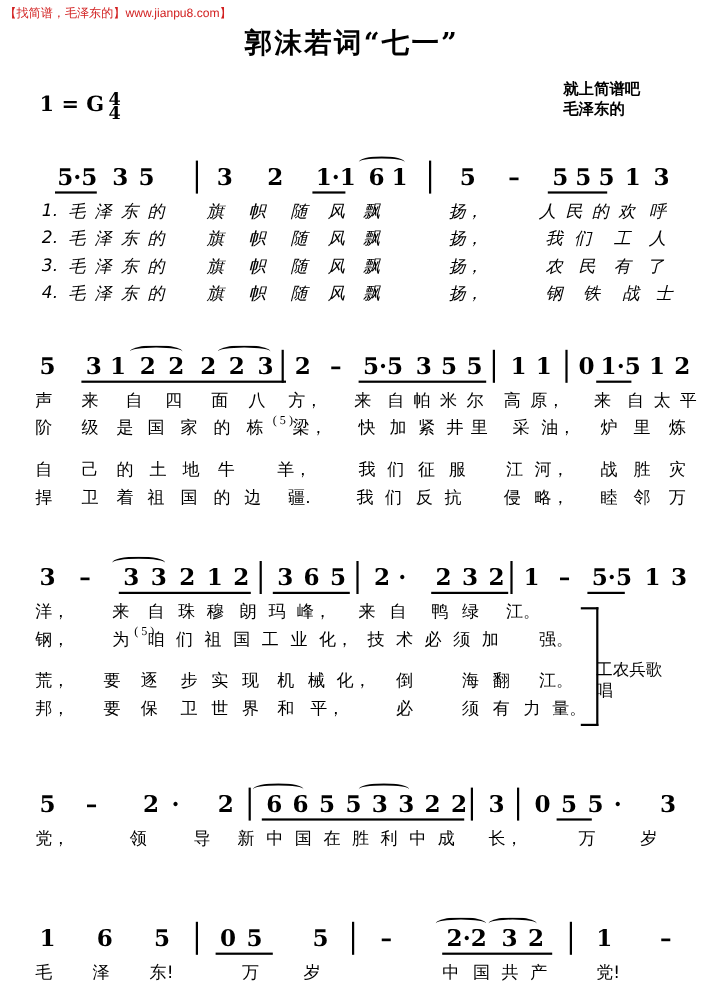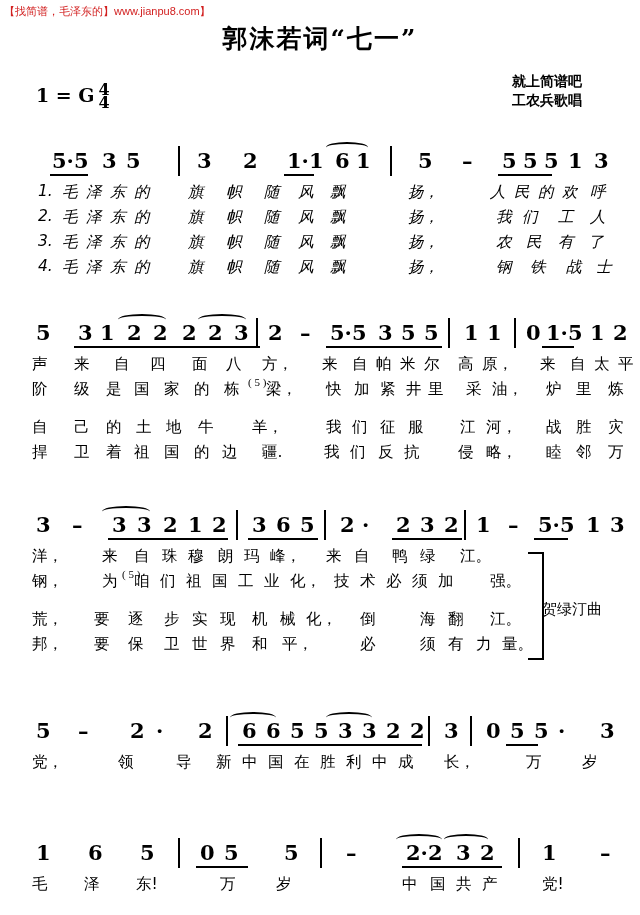--- a/index.html
+++ b/index.html
@@ -127,21 +127,21 @@
 </style>
 </head>
 <body>
 
 <div class="watermark">【找简谱，毛泽东的】www.jianpu8.com】</div>
 
 <div class="title">郭沫若词“七一”</div>
 
 <div class="credits">
   <div>就上简谱吧</div>
-  <div>工农兵歌唱</div>
+  <div>毛泽东的</div>
 </div>
 
 <div class="keysig">
   <span>1 = G</span>
   <span class="frac">
     <span class="num">4</span>
     <span class="den">4</span>
   </span>
 </div>
 
@@ -432,21 +432,21 @@
       <span class="w" style="left: 162px;">世</span>
       <span class="w" style="left: 190px;">界</span>
       <span class="w" style="left: 222px;">和</span>
       <span class="w" style="left: 252px;">平，</span>
       <span class="w" style="left: 330px;">必</span>
       <span class="w" style="left: 390px;">须</span>
       <span class="w" style="left: 418px;">有</span>
       <span class="w" style="left: 446px;">力</span>
       <span class="w" style="left: 472px;">量。</span>
     </div>
-<div style="position: absolute; left: 512px; top: 88px; font-size: 15px; font-family: &quot;DejaVu Sans&quot;, sans-serif;">贺绿汀曲</div>
+<div style="position: absolute; left: 512px; top: 88px; font-size: 15px; font-family: &quot;DejaVu Sans&quot;, sans-serif;">工农兵歌唱</div>
     <div class="bracket" style="left: 498px; top: 40px; height: 104px; border-color: rgb(0, 0, 0);"></div>
     <div class="smallnote" style="position: absolute; left: 92px; top: 56px; font-size: 11px;">( 5 )</div>
     <div class="tie" style="left: 72px; top: -6px; width: 48px;"></div>
     <div class="underline1" style="left: 78px; top: 26px; width: 120px;"></div>
     <div class="underline1" style="left: 218px; top: 26px; width: 70px;"></div>
     <div class="underline1" style="left: 362px; top: 26px; width: 70px;"></div>
     <div class="underline1" style="left: 504px; top: 26px; width: 34px;"></div>
   </div>
 
 <div class="system" id="sys4" style="top:718px;">

